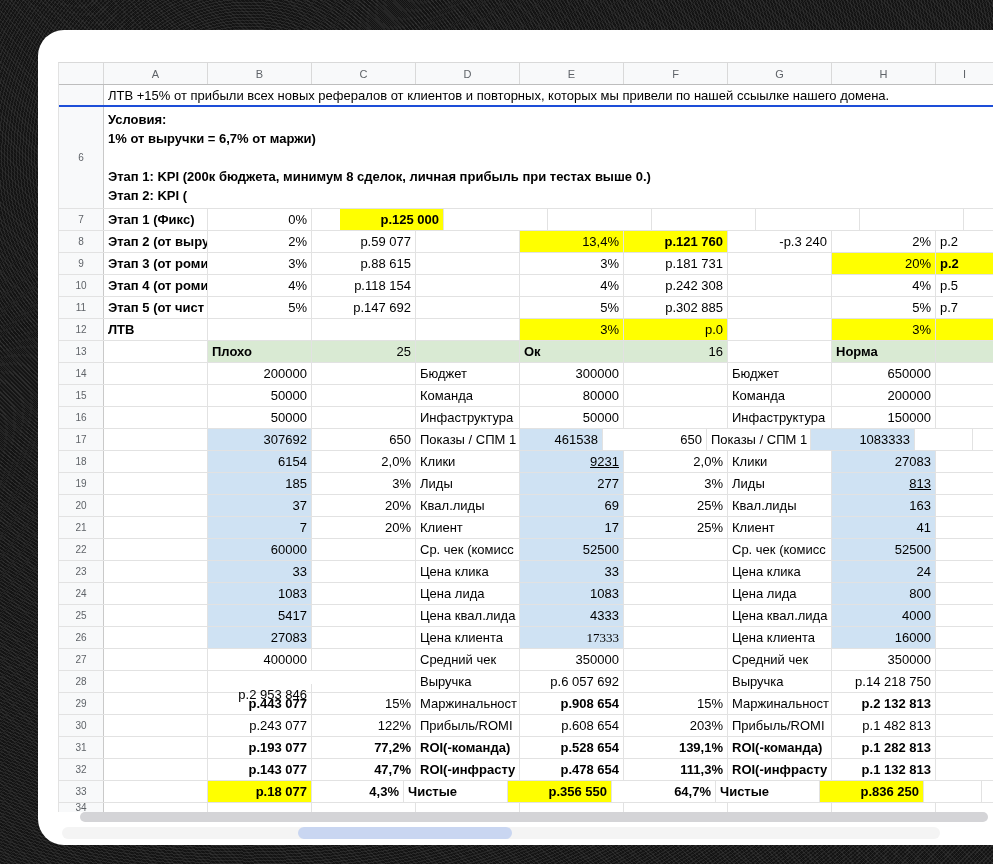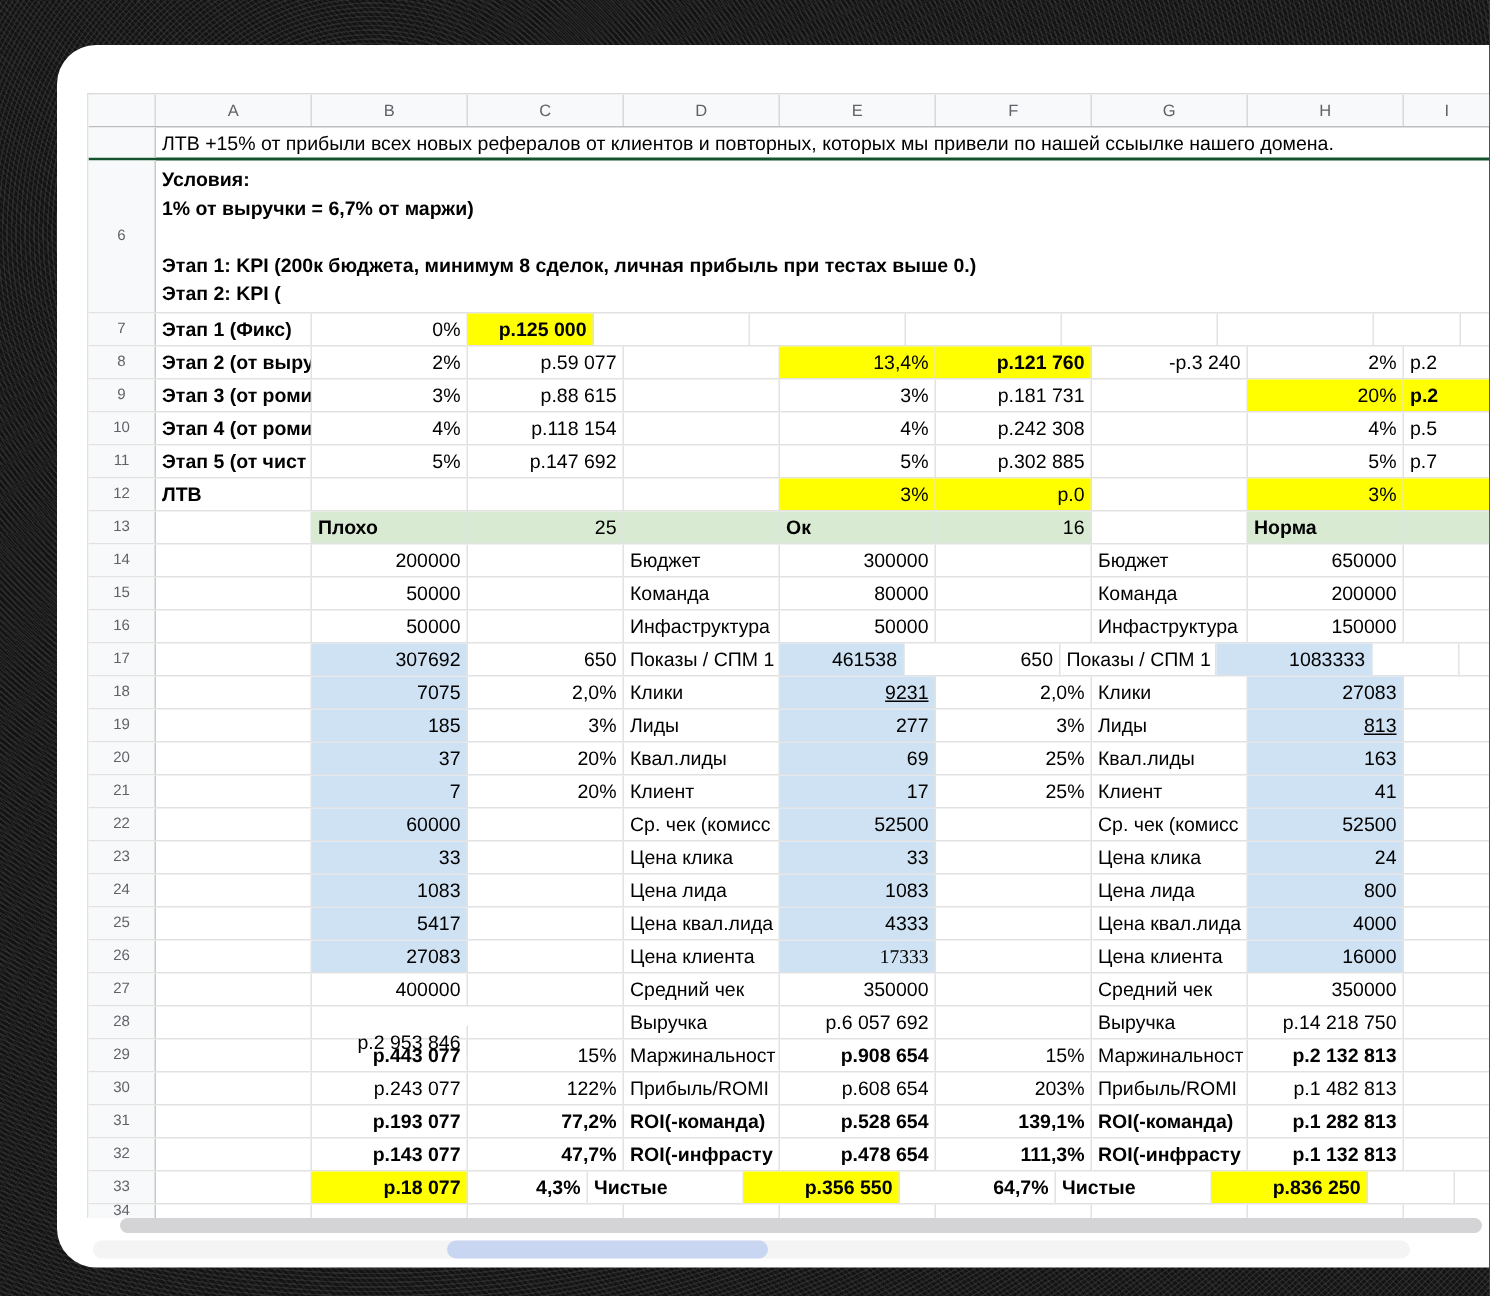--- a/index.html
+++ b/index.html
@@ -14,21 +14,21 @@
   }
   .window{
     position:absolute;left:38px;top:30px;width:955px;height:815px;
     background:#ffffff;border-radius:26px 0 0 26px;overflow:hidden;
   }
   .grid{
     position:absolute;left:20px;top:32px;width:935px;height:750px;
     overflow:hidden;border-left:1px solid #e2e2e2;border-top:1px solid #d9d9d9;
   }
   .row{display:flex;width:935px;border-bottom:1px solid #e2e2e2;}
-  .row.frozen-divider{border-bottom:2px solid #14532d;}
+  .row.frozen-divider{border-bottom:2px solid #1d4ed8;}
   .hrow{border-bottom:1px solid #bdbdbd;}
   .hc{
     flex:none;height:100%;background:#f8f9fa;color:#5f6368;font-size:11px;
     display:flex;align-items:center;justify-content:center;
     border-right:1px solid #d9d9d9;overflow:hidden;
   }
   .rn{
     flex:none;width:45px;height:100%;background:#f8f9fa;color:#5f6368;font-size:10px;
     display:flex;align-items:center;justify-content:center;
     border-right:1px solid #c9c9c9;overflow:hidden;
@@ -88,21 +88,21 @@
           <div class="span-cell bold top" style="width: 890px;">Условия:
 1% от выручки = 6,7% от маржи)
 
 Этап 1: KPI (200к бюджета, минимум 8 сделок, личная прибыль при тестах выше 0.)
 Этап 2: KPI (</div>
         </div>
         <div class="row" style="height: 22px;">
           <div class="rn" style="width: 45px;">7</div>
           <div class="c al-l bold" style="width: 104px;">Этап 1 (Фикс)</div>
           <div class="c" style="width: 104px;">0%</div>
-          <div class="c bold bg-y" style="width: 84px;">р.125 000</div>
+          <div class="c bold bg-y" style="width: 104px; margin-left: 28px;">р.125 000</div>
           <div class="c" style="width: 104px;"></div>
           <div class="c" style="width: 104px;"></div>
           <div class="c" style="width: 104px;"></div>
           <div class="c" style="width: 104px;"></div>
           <div class="c" style="width: 104px;"></div>
           <div class="c" style="width: 58px;"></div>
         </div>
         <div class="row" style="height: 22px;">
           <div class="rn" style="width: 45px;">8</div>
           <div class="c al-l bold" style="width: 104px;">Этап 2 (от выру</div>
@@ -219,21 +219,21 @@
           <div class="c al-l" style="width: 104px;">Показы / СПМ 1</div>
           <div class="c bg-b" style="width: 83px;">461538</div>
           <div class="c" style="width: 104px;">650</div>
           <div class="c al-l" style="width: 104px;">Показы / СПМ 1</div>
           <div class="c bg-b" style="width: 104px;">1083333</div>
           <div class="c" style="width: 58px;"></div>
         </div>
         <div class="row" style="height: 22px; align-items: center;">
           <div class="rn" style="width: 45px;">18</div>
           <div class="c" style="width: 104px;"></div>
-          <div class="c bg-b" style="width: 104px;">7075</div>
+          <div class="c bg-b" style="width: 104px;">6154</div>
           <div class="c" style="width: 104px;">2,0%</div>
           <div class="c al-l" style="width: 104px;">Клики</div>
           <div class="c bg-b" style="width: 104px; text-decoration: underline;">9231</div>
           <div class="c" style="width: 104px;">2,0%</div>
           <div class="c al-l" style="width: 104px;">Клики</div>
           <div class="c bg-b" style="width: 104px;">27083</div>
           <div class="c" style="width: 58px;"></div>
         </div>
         <div class="row" style="height: 22px;">
           <div class="rn" style="width: 45px;">19</div>
@@ -400,21 +400,21 @@
           <div class="c bold" style="width: 104px;">р.478 654</div>
           <div class="c bold" style="width: 104px;">111,3%</div>
           <div class="c al-l bold" style="width: 104px;">ROI(-инфрасту</div>
           <div class="c bold" style="width: 104px;">р.1 132 813</div>
           <div class="c" style="width: 58px;"></div>
         </div>
         <div class="row" style="height: 22px;">
           <div class="rn" style="width: 45px;">33</div>
           <div class="c" style="width: 104px;"></div>
           <div class="c bold bg-y" style="width: 104px;">р.18 077</div>
-          <div class="c bold" style="width: 80px;">4,3%</div>
+          <div class="c bold" style="width: 92px;">4,3%</div>
           <div class="c al-l bold" style="width: 104px;">Чистые</div>
           <div class="c bold bg-y" style="width: 104px;">р.356 550</div>
           <div class="c bold" style="width: 104px;">64,7%</div>
           <div class="c al-l bold" style="width: 104px;">Чистые</div>
           <div class="c bold bg-y" style="width: 104px;">р.836 250</div>
           <div class="c" style="width: 58px;"></div>
         </div>
         <div class="row" style="height: 10px;">
           <div class="rn" style="width: 45px;">34</div>
           <div class="c" style="width: 104px;"></div>

